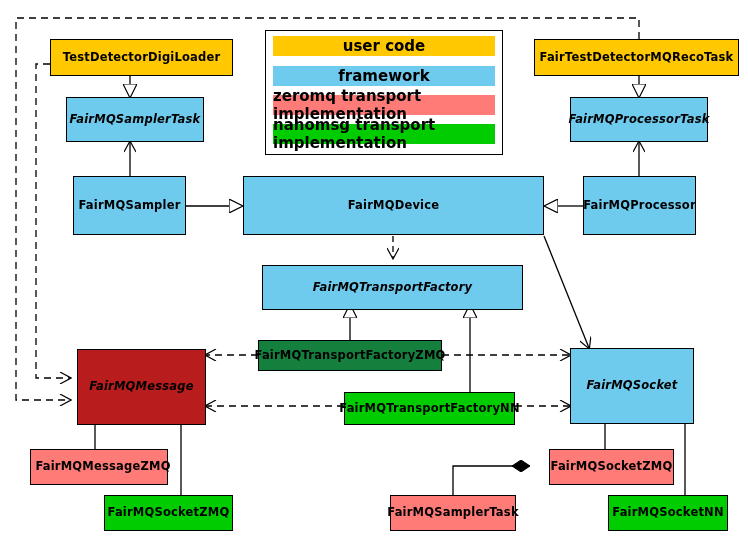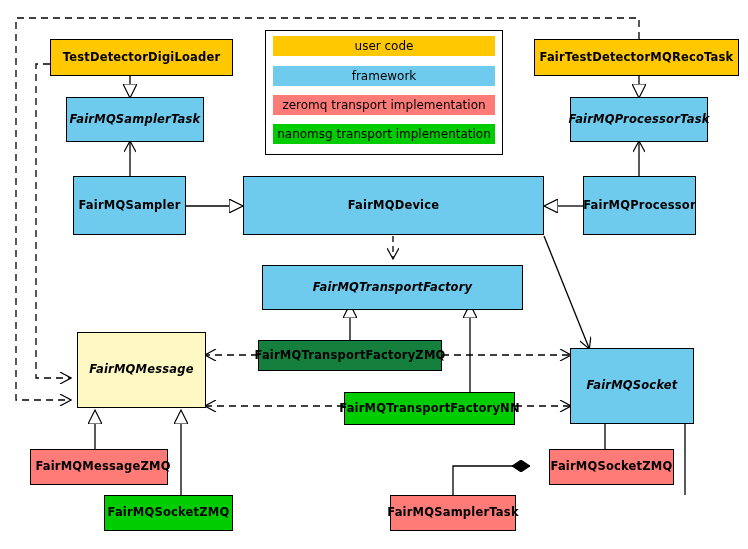--- a/index.html
+++ b/index.html
@@ -49,22 +49,22 @@
     background: #ffffff;
     z-index: 4;
     padding: 0;
   }
   .legend-row {
     position: absolute;
     box-sizing: border-box;
     display: flex;
     align-items: center;
     justify-content: center;
-    font-size: 12px;
-    font-weight: normal;
+    font-size: 15px;
+    font-weight: bold;
     color: #000000;
     z-index: 5;
   }
 </style>
 </head>
 <body>
 
 <div id="diagram-root">
 
   <svg id="svg-layer" viewBox="0 0 748 549">
@@ -202,40 +202,43 @@
   </div>
 
   <div class="node" style="left:258px; top:340px; width:184px; height:31px; background:#15803d;">
     <span>FairMQTransportFactoryZMQ</span>
   </div>
 
   <div class="node" style="left:344px; top:392px; width:171px; height:33px; background:#00CC00;">
     <span>FairMQTransportFactoryNN</span>
   </div>
 
-  <div class="node abstract" style="left:77px; top:332px; width:129px; height:76px; background:#fef9c3;">
+  <div class="node abstract" style="left:77px; top:349px; width:129px; height:76px; background:#b91c1c;">
     <span>FairMQMessage</span>
   </div>
 
   <div class="node abstract" style="left:570px; top:348px; width:124px; height:76px; background:#6FCBEE;">
     <span>FairMQSocket</span>
   </div>
 
   <div class="node" style="left:30px; top:449px; width:138px; height:36px; background:#FF7B78;padding-left:8px;">
     <span>FairMQMessageZMQ</span>
   </div>
 
   <div class="node" style="left:104px; top:495px; width:129px; height:36px; background:#00CC00;">
     <span>FairMQSocketZMQ</span>
   </div>
 
   <div class="node" style="left:549px; top:449px; width:125px; height:36px; background:#FF7B78;">
     <span>FairMQSocketZMQ</span>
   </div>
 
+  <div class="node" style="left:608px; top:495px; width:120px; height:36px; background:#00CC00;">
+    <span>FairMQSocketNN</span>
+  </div>
 
   <div class="node" style="left:390px; top:495px; width:126px; height:36px; background:#FF7B78;">
     <span>FairMQSamplerTask</span>
   </div>
 
   <div class="legend-box" style="left:265px; top:30px; width:238px; height:125px;"></div>
 
   <div class="legend-row" style="left:273px; top:36px; width:222px; height:20px; background:#FFC800;">
     <span>user code</span>
   </div>

